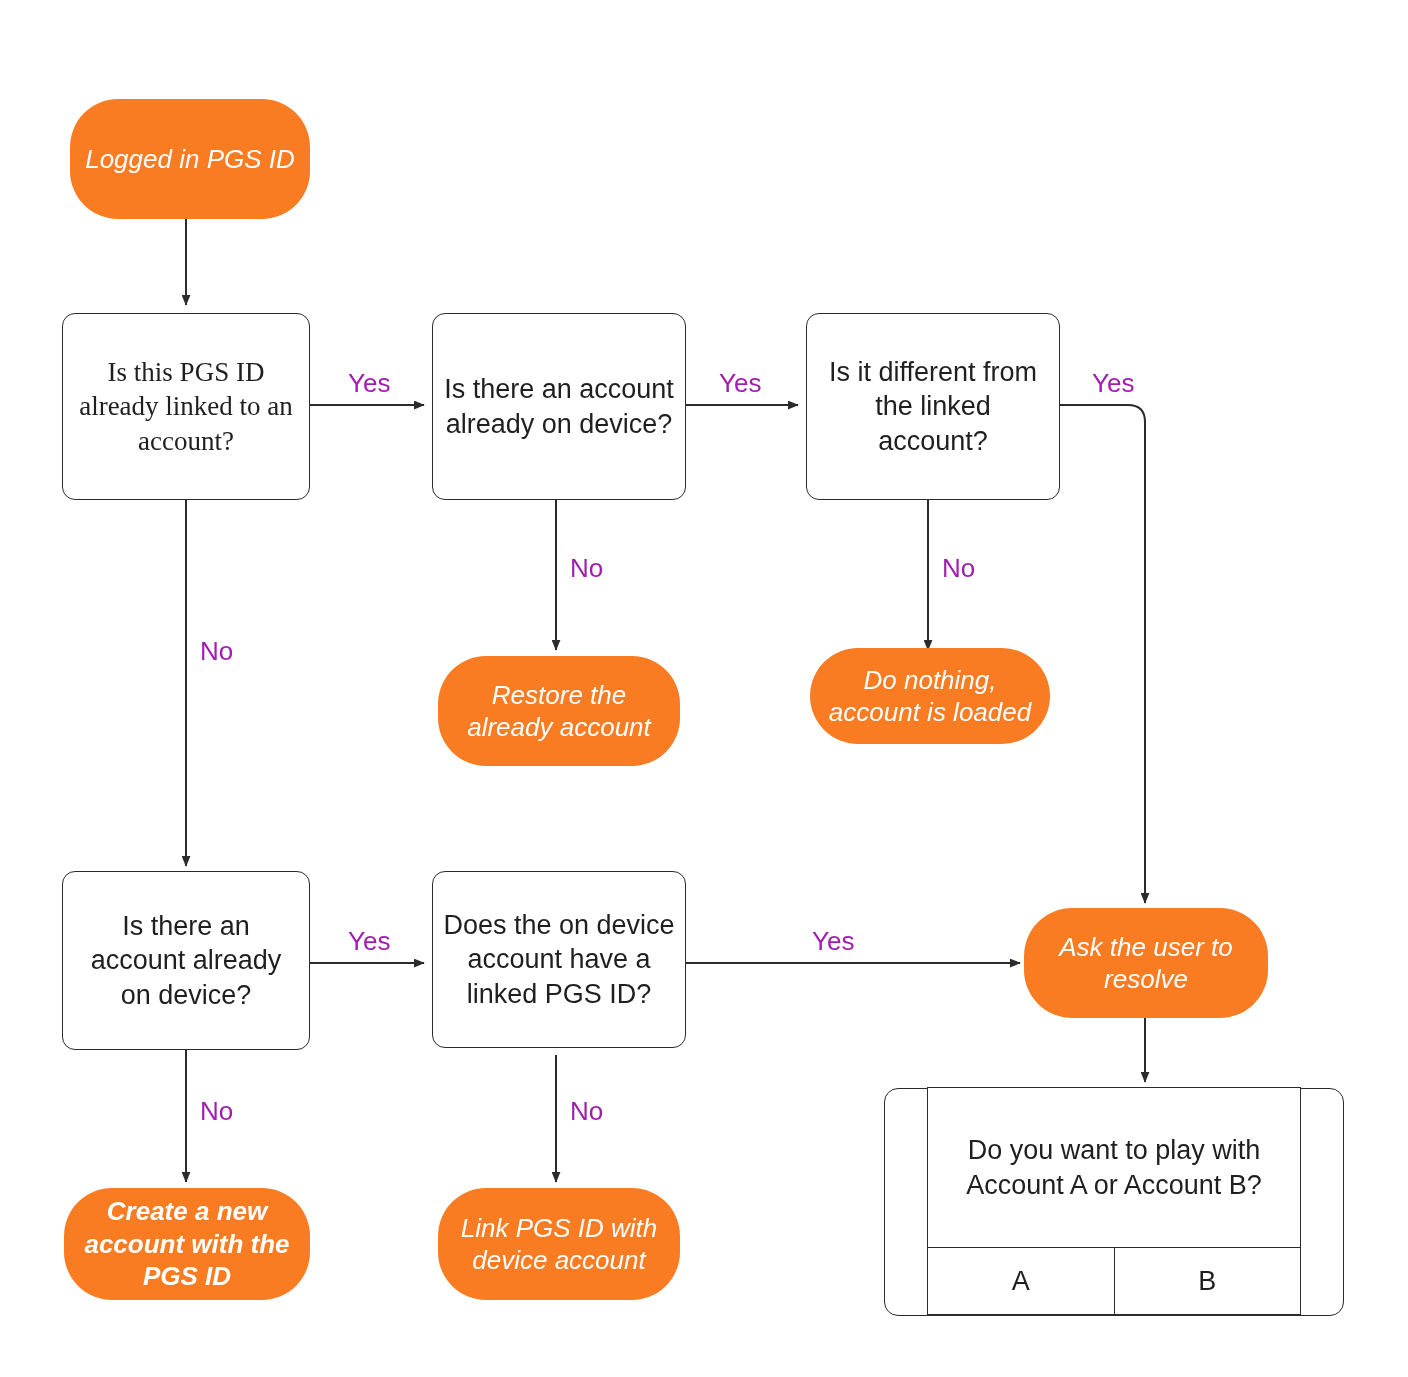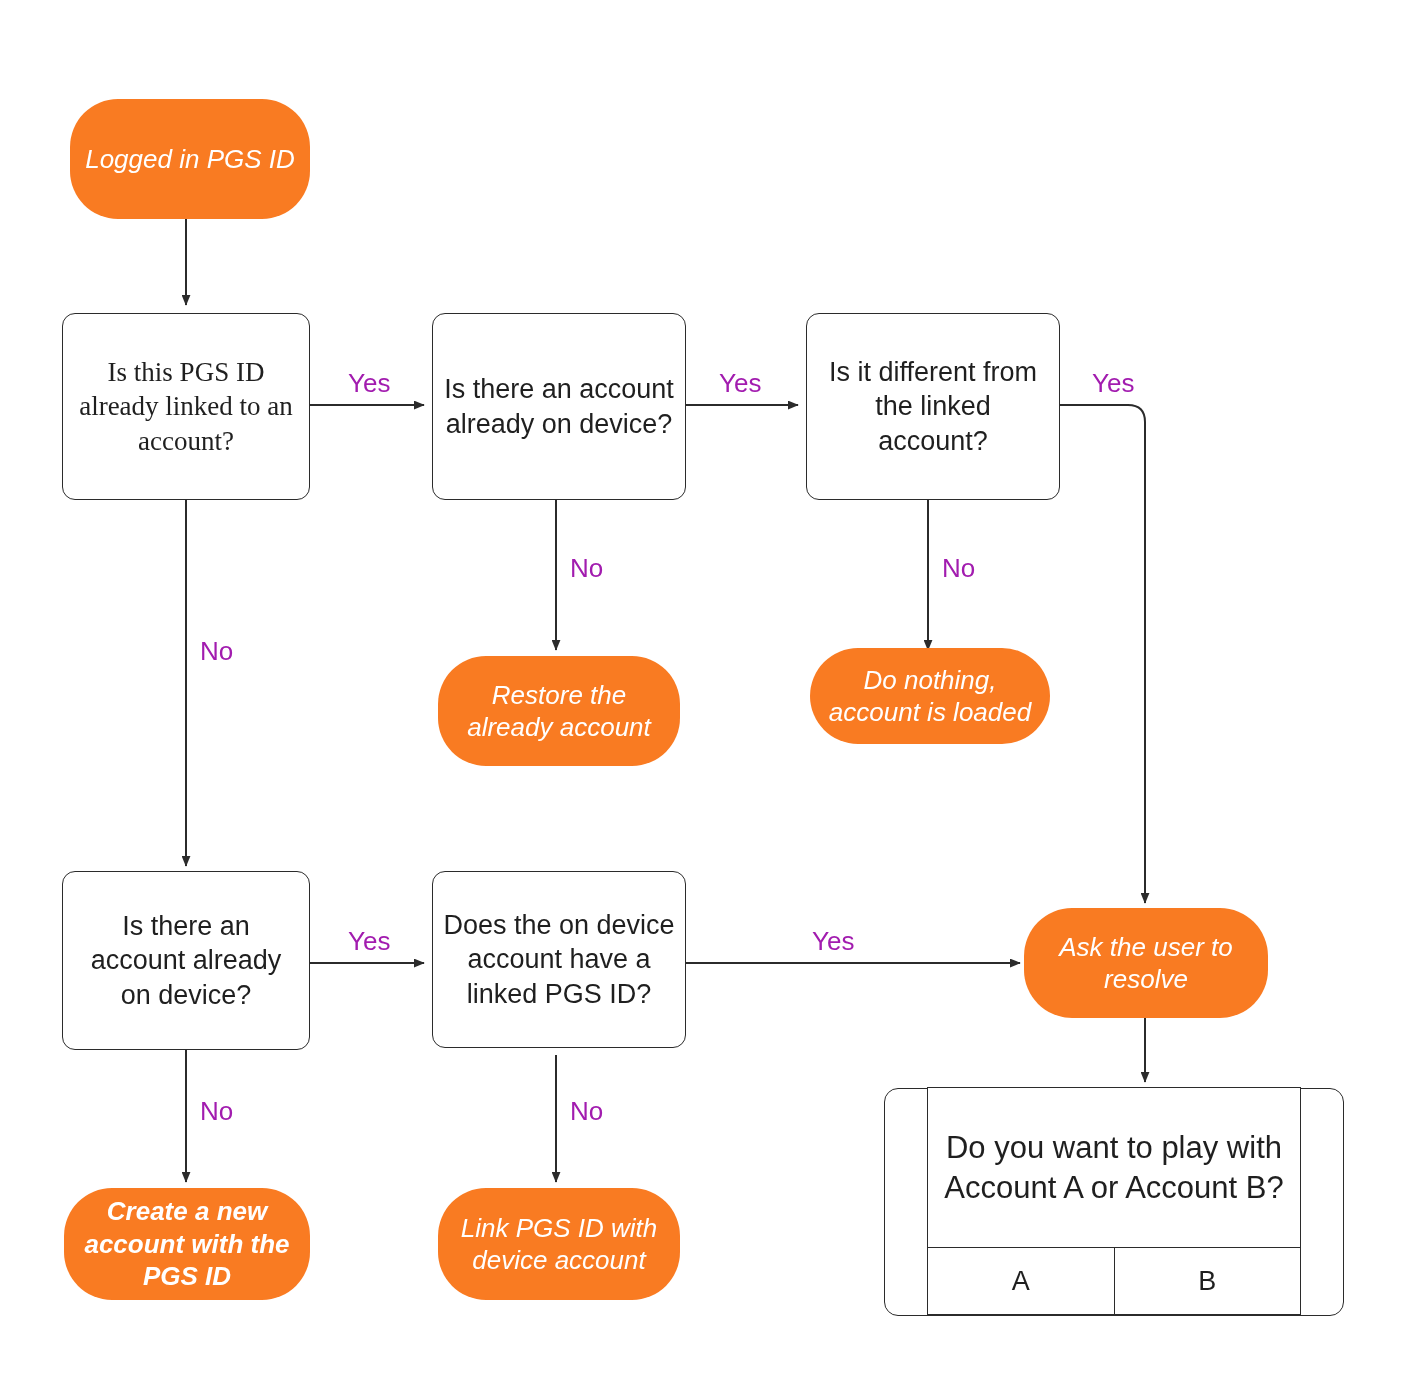--- a/index.html
+++ b/index.html
@@ -72,21 +72,21 @@
     border: 1.6px solid #2b2b2b;
     display: flex;
     flex-direction: column;
   }
   .dialog-message {
     flex: 1 1 auto;
     display: flex;
     align-items: center;
     justify-content: center;
     text-align: center;
-    font-size: 31px;
+    font-size: 27px;
     color: #1f1f1f;
     line-height: 1.26;
     padding: 0 14px;
   }
   .dialog-buttons {
     flex: 0 0 66px;
     display: flex;
     border-top: 1.6px solid #2b2b2b;
   }
   .dialog-button {

